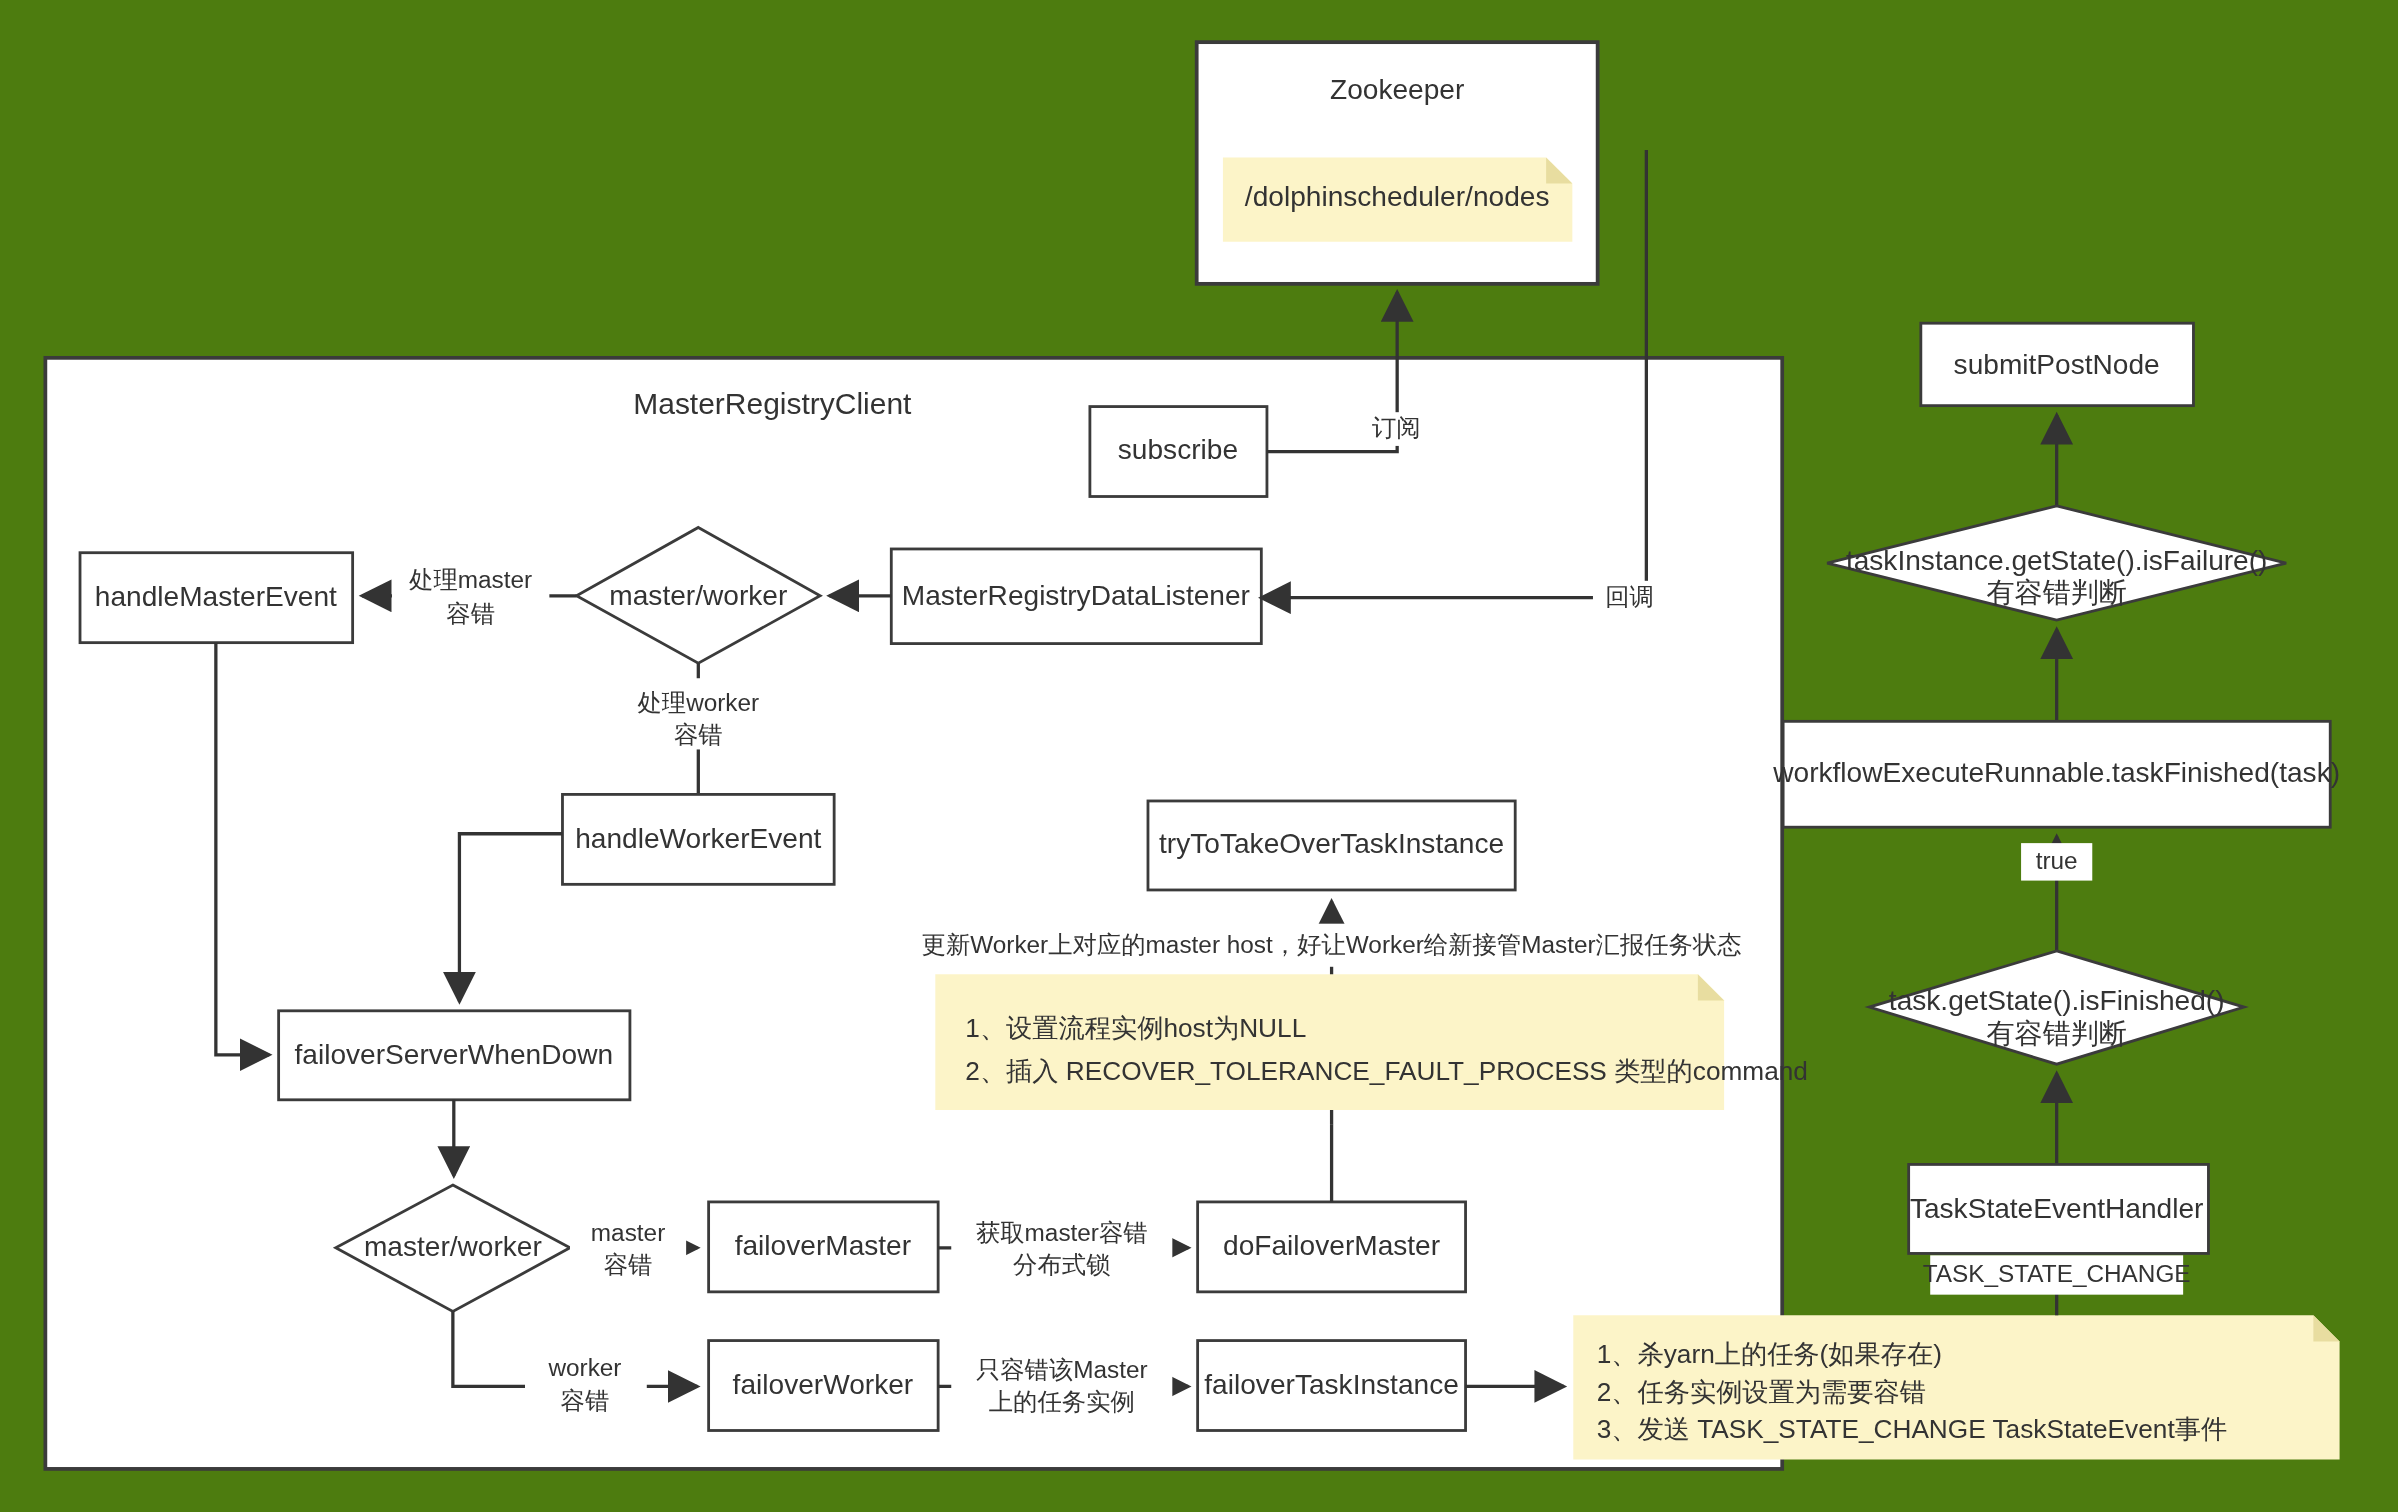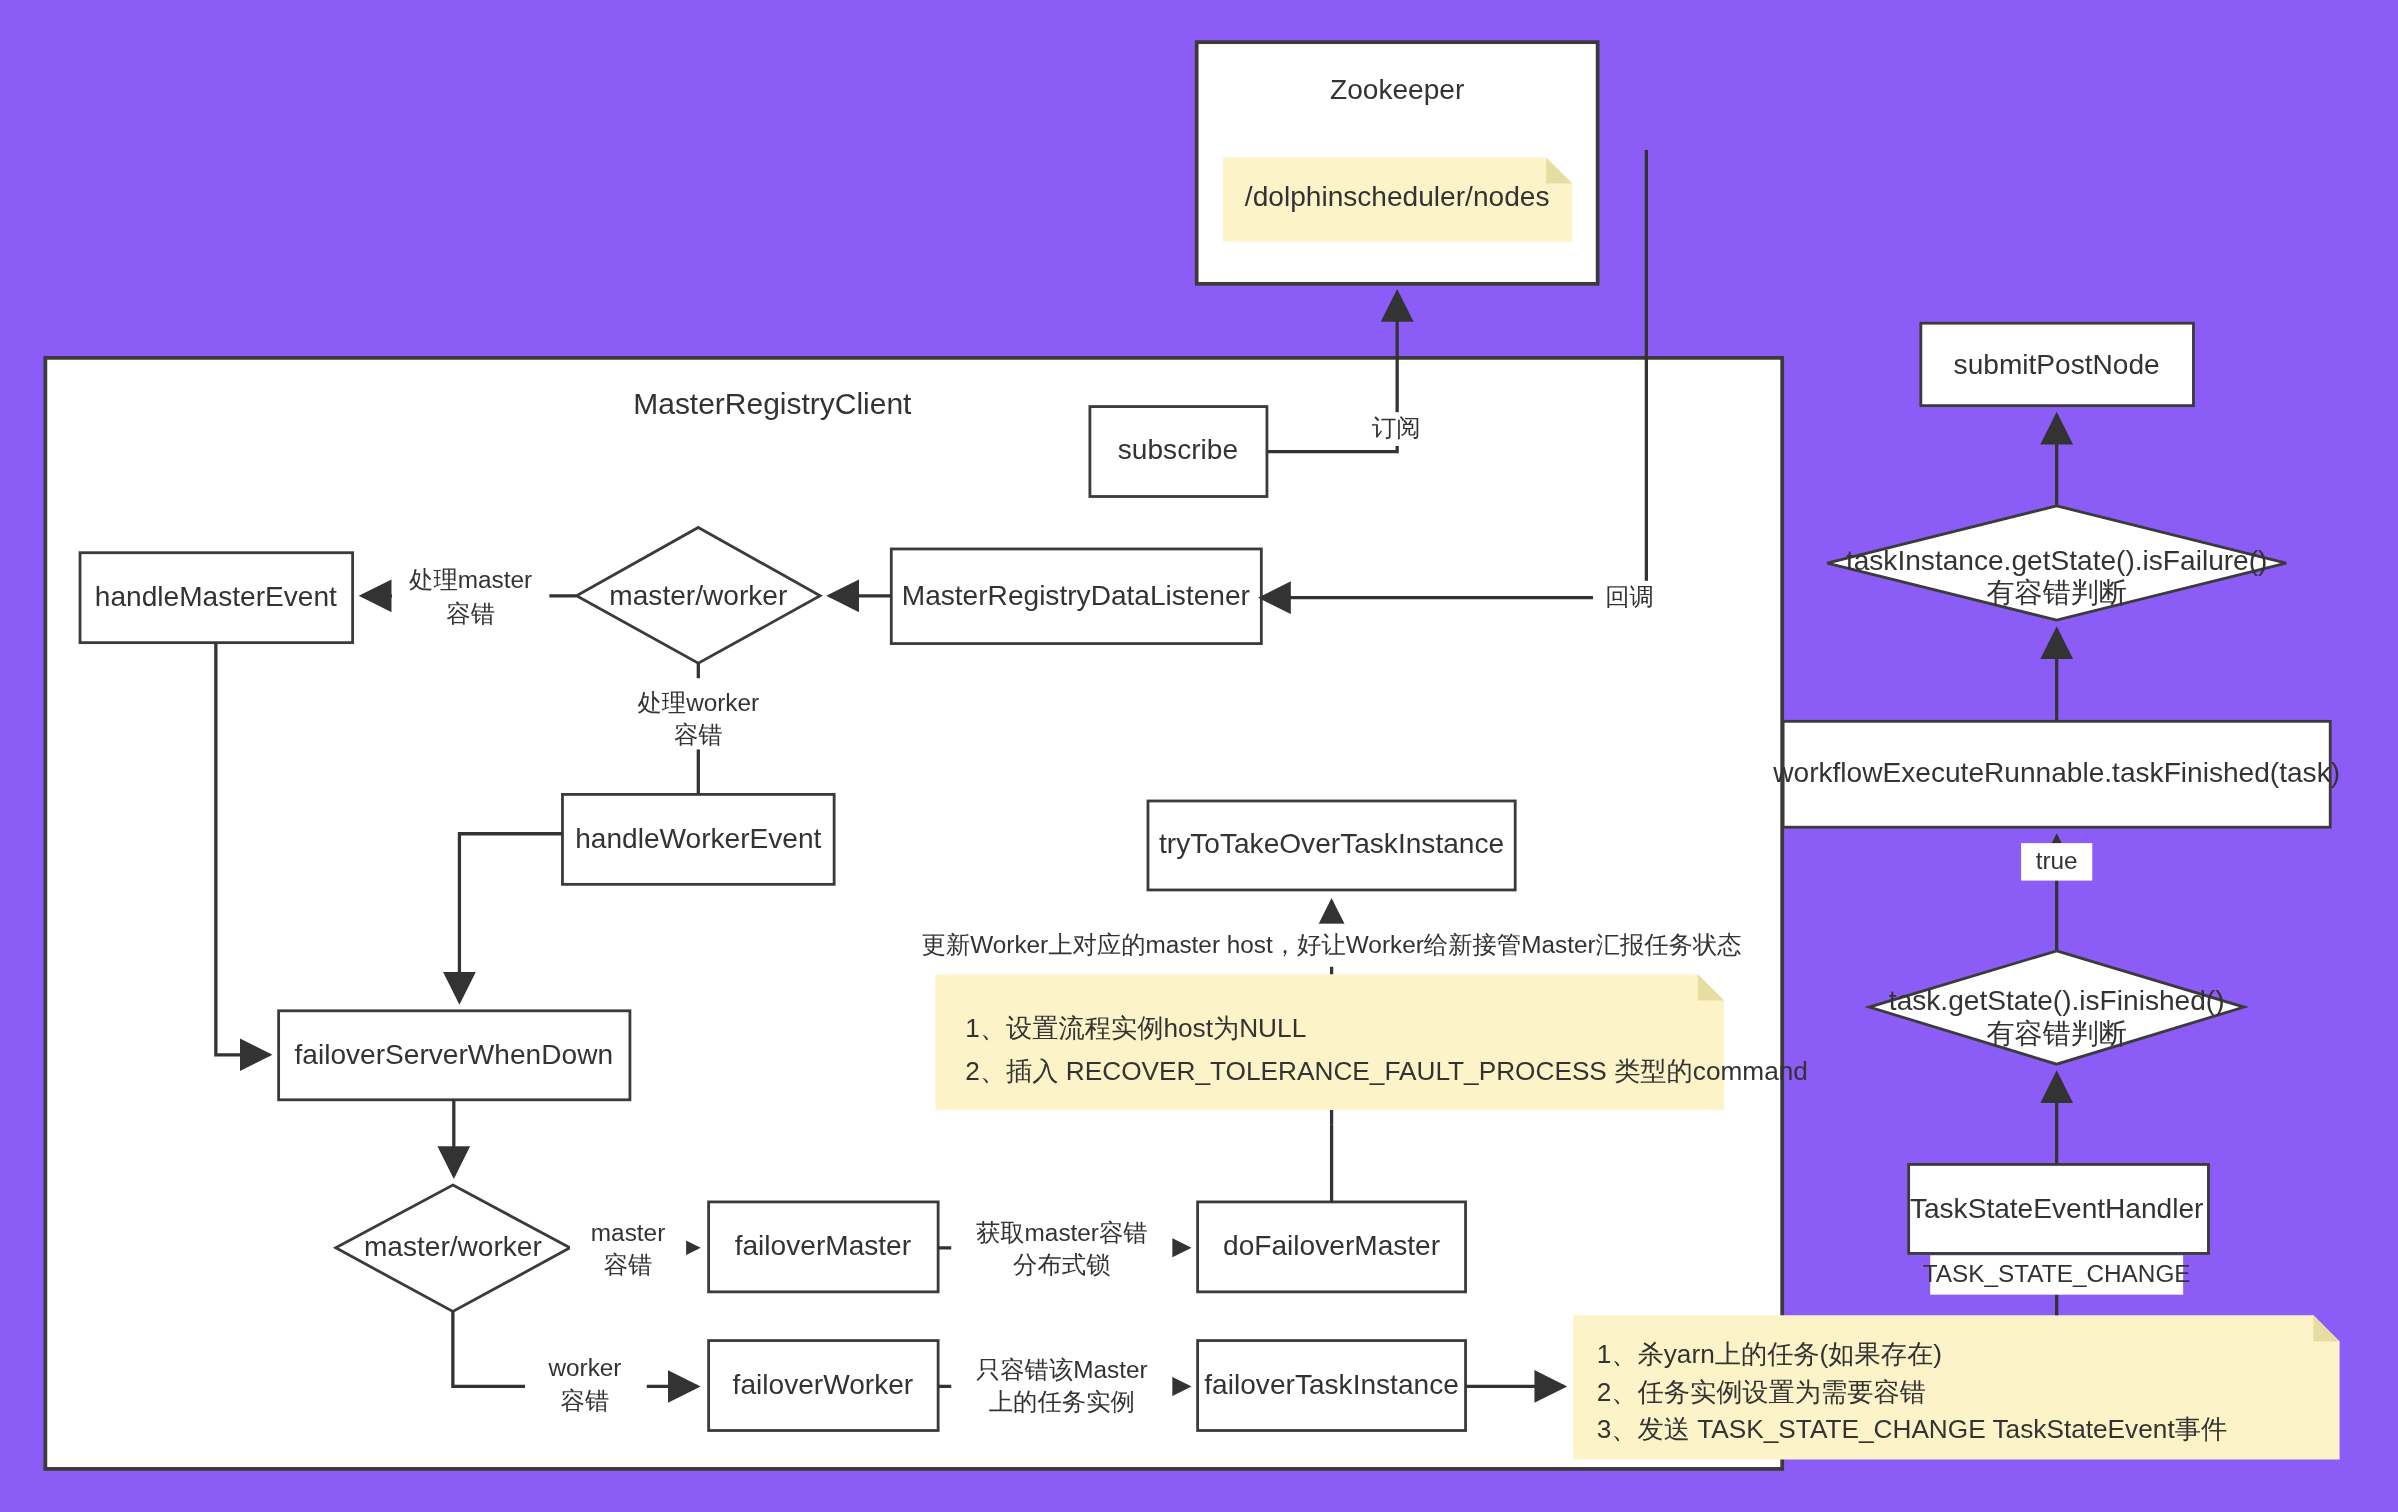--- a/index.html
+++ b/index.html
@@ -1,16 +1,16 @@
 <!DOCTYPE html>
 <html style="font-size:15px"><head>
 <meta charset="utf-8">
 <style>
   html,body{margin:0;padding:0;background:#000;}
-  #stage{position:relative;width:2399px;height:1512px;background:#8b5cf6;
+  #stage{position:relative;width:2399px;height:1512px;background:#4d7c0f;
          font-family:"Liberation Sans","DejaVu Sans",sans-serif;}
   #stage svg{position:absolute;left:0;top:0;width:2399px;height:1512px;}
   .nodeText{font-size:30px;fill:#333;text-anchor:middle;dominant-baseline:middle;}
   .edgeText{font-size:26px;fill:#333;text-anchor:middle;dominant-baseline:middle;}
   .noteText{font-size:28px;fill:#333;text-anchor:start;dominant-baseline:middle;}
   .titleText{font-size:32px;fill:#333;text-anchor:middle;dominant-baseline:middle;}
   .box{fill:#fff;stroke:#3b3b3b;stroke-width:3;}
   .panel{fill:#fff;stroke:#3b3b3b;stroke-width:4;}
   .note{fill:#fcf4c8;stroke:none;}
   .notefold{fill:#e8dda0;stroke:none;}

